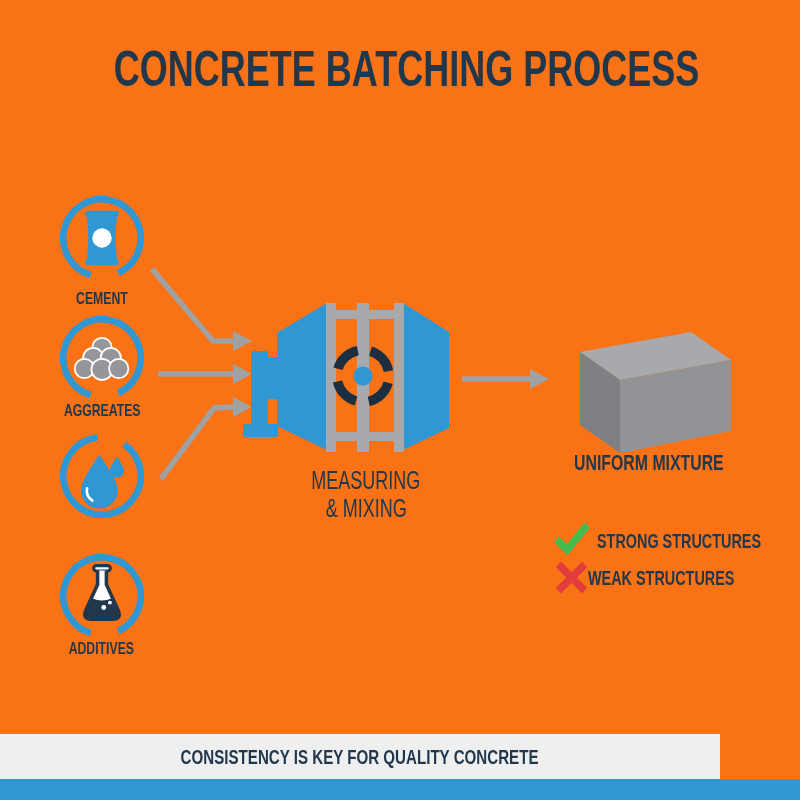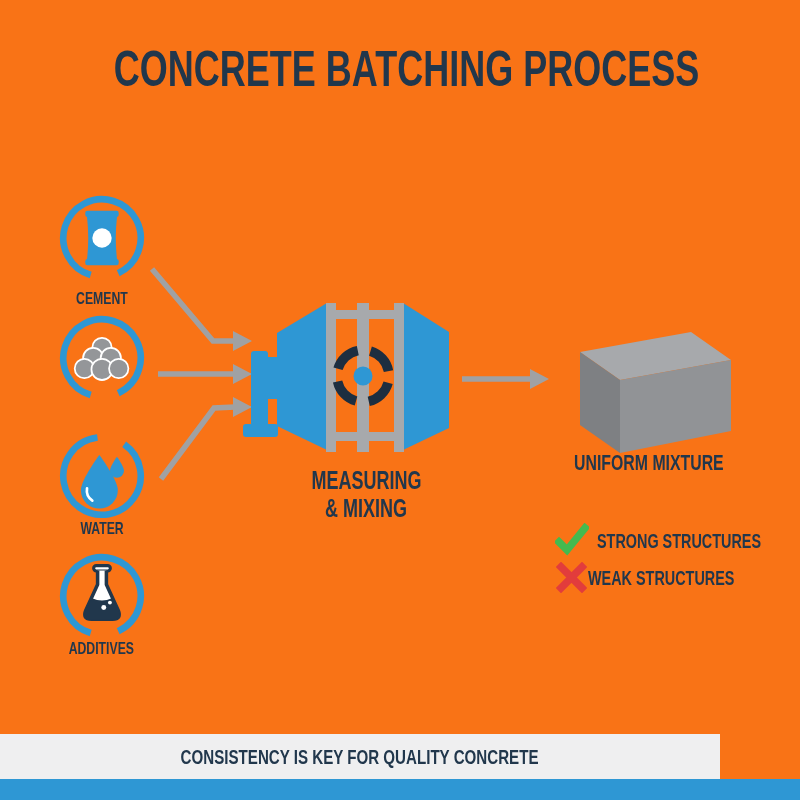--- a/index.html
+++ b/index.html
@@ -14,21 +14,21 @@
   .cond-left{display:inline-block;transform:scaleX(0.72);transform-origin:0 50%;white-space:nowrap;}
   .title{
     left:0;top:40px;width:800px;text-align:center;
     font-size:50px;font-weight:700;letter-spacing:0px;color:#21374c;
   }
   .input-label{
     width:200px;text-align:center;font-size:17px;font-weight:700;color:#21374c;
   }
   .process-label{
     left:256px;top:466px;width:220px;text-align:center;
-    font-size:25px;font-weight:700;line-height:28px;color:#21374c;
+    font-size:25px;font-weight:400;line-height:28px;color:#21374c;
   }
   .output-label{
     left:545px;top:450px;width:220px;text-align:left;
     font-size:22px;font-weight:700;color:#21374c;
   }
   .outcome-label{
     font-size:20px;font-weight:700;color:#21374c;
   }
   .footer-band{
     left:0;top:734px;width:720px;height:45px;background:#efeff0;
@@ -62,30 +62,30 @@
     <circle cx="50" cy="50" r="44" fill="none" stroke="#2e97d4" stroke-width="7.5" stroke-dasharray="244 32.5" transform="rotate(107 50 50)"></circle>
     <g fill="#949699" stroke="#ffffff" stroke-width="2">
       <circle cx="50" cy="38" r="11"></circle>
       <circle cx="40" cy="50" r="11.5"></circle>
       <circle cx="60" cy="50" r="11.5"></circle>
       <circle cx="30" cy="62" r="11"></circle>
       <circle cx="50" cy="63" r="12"></circle>
       <circle cx="69" cy="62" r="11"></circle>
     </g>
   </svg>
+  <div class="abs input-label" style="left:2px;top:401px;">
+    <span class="cond">AGGREATES</span>
+  </div>
 
   <svg class="abs" style="left:58px;top:432px;" width="88" height="88" viewBox="0 0 100 100">
     <circle cx="50" cy="50" r="44" fill="none" stroke="#2e97d4" stroke-width="7.5" stroke-dasharray="244 32.5" transform="rotate(-55 50 50)"></circle>
     <path d="M47,26 C47,26 26,54 26,66 a21,21 0 0 0 42,0 C68,54 47,26 47,26 Z" fill="#2e97d4"></path>
     <path d="M67,28 C67,28 59,39 59,44 a8,8 0 0 0 16,0 C75,39 67,28 67,28 Z" fill="#2e97d4"></path>
     <path d="M33,64 a14,14 0 0 0 6,14" fill="none" stroke="#ffffff" stroke-width="3" stroke-linecap="round"></path>
   </svg>
-  <div class="abs input-label" style="left:2px;top:519px;">
-    <span class="cond">WATER</span>
-  </div>
 
   <svg class="abs" style="left:58px;top:552px;" width="88" height="88" viewBox="0 0 100 100">
     <circle cx="50" cy="50" r="44" fill="none" stroke="#2e97d4" stroke-width="7.5" stroke-dasharray="244 32.5" transform="rotate(107 50 50)"></circle>
     <rect x="40.5" y="15.5" width="19" height="6" rx="3" fill="#ffffff" stroke="#21374c" stroke-width="3.5"></rect>
     <path d="M45,21 L45,37 L31.5,66.5 Q27.5,76.5 38,76.5 L62,76.5 Q72.5,76.5 68.5,66.5 L55,37 L55,21" fill="#ffffff" stroke="#21374c" stroke-width="4" stroke-linejoin="round"></path>
     <path d="M38.8,52.5 L31.5,66.5 Q27.5,76.5 38,76.5 L62,76.5 Q72.5,76.5 68.5,66.5 L61.2,52.5 Q50,58 38.8,52.5 Z" fill="#21374c"></path>
     <circle cx="52" cy="63" r="2.8" fill="#ffffff"></circle>
     <circle cx="59" cy="57.5" r="2.2" fill="#ffffff"></circle>
   </svg>
   <div class="abs input-label" style="left:1px;top:639px;">

